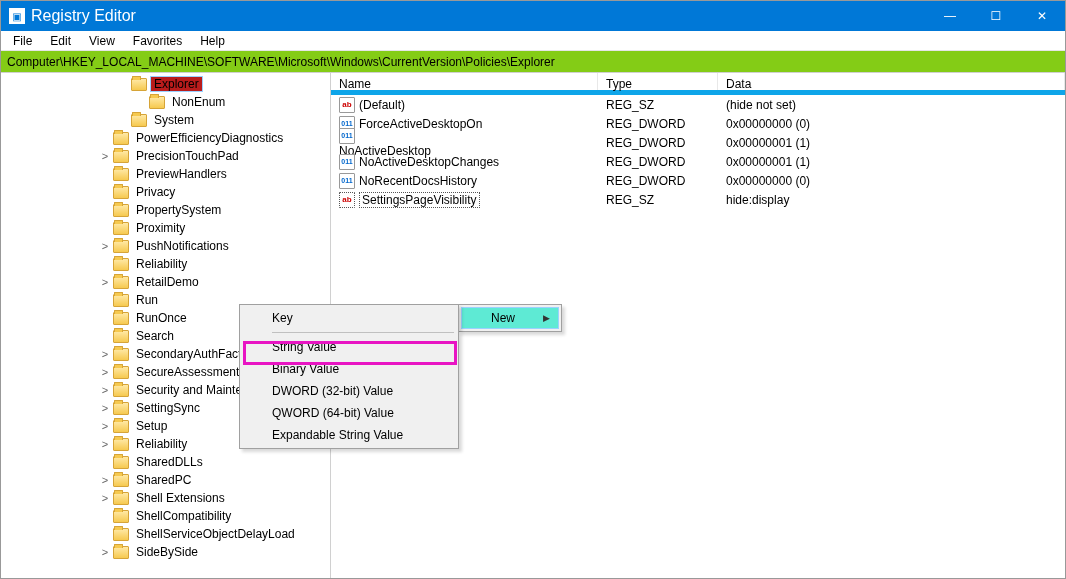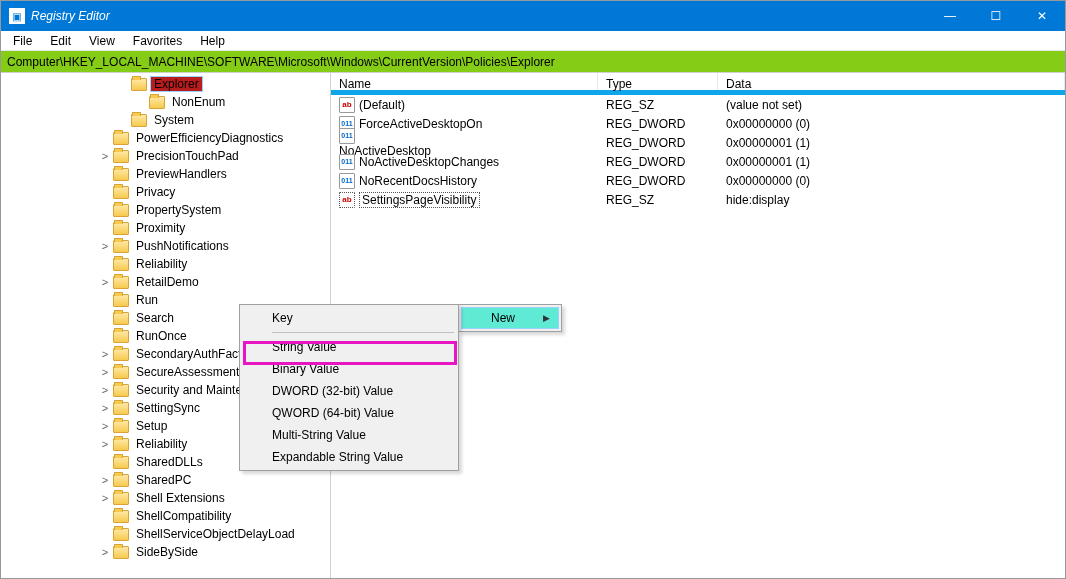--- a/index.html
+++ b/index.html
@@ -1,19 +1,19 @@
 <!DOCTYPE html>
 <html><head>
 <meta charset="utf-8">
 <style>
   * { box-sizing: border-box; font-family: "Segoe UI", Tahoma, sans-serif; font-size: 12px; }
   body { margin: 0; padding: 0; background: #fff; width: 1066px; height: 579px; overflow: hidden; position: relative; border: 1px solid #999; }
   .titlebar { background: #0078d7; color: #fff; height: 30px; display: flex; align-items: center; padding-left: 8px; }
   .titlebar .icon { width: 16px; height: 16px; background: #fff; margin-right: 6px; display: inline-flex; align-items: center; justify-content: center; color:#0078d7; font-size:10px;}
-  .titlebar .title { flex: 1; font-size: 12px; font-style: italic; }
+  .titlebar .title { flex: 1; font-size: 16px; }
   .winbtns { display: flex; height: 100%; }
   .winbtn { width: 46px; height: 100%; color: #fff; display: flex; align-items: center; justify-content: center; font-family: Arial; font-size: 12px; }
   .menubar { height: 20px; background: #fff; border-bottom: 1px solid #e5e5e5; display: flex; align-items: center; padding: 0 4px; gap: 2px;}
   .menuitem { padding: 2px 8px; cursor: default; }
   .addrbar { height: 22px; border-bottom: 1px solid #d0d0d0; padding: 2px 6px; font-size: 12px; display:flex; align-items:center; background:#84cc16;}
   .content { display: flex; height: calc(100% - 30px - 20px - 22px); position: relative;}
   .tree { width: 330px; border-right: 1px solid #d0d0d0; overflow: auto; position:relative; padding-top:2px; padding-bottom:2px;}
   .tree-inner { padding-left: 6px;}
   .tree .row { display: flex; align-items: center; height: 18px; white-space: nowrap; padding-left: 0; cursor:default;}
   .tree .exp { width: 12px; text-align: center; color: #666; font-size: 11px; margin-right: 2px;}
@@ -137,26 +137,26 @@
           <span class="label">RetailDemo</span>
         </div>
         <div class="row" data-depth="-1">
           <span class="exp"></span>
           <span class="folder"></span>
           <span class="label">Run</span>
         </div>
         <div class="row" data-depth="-1">
           <span class="exp"></span>
           <span class="folder"></span>
+          <span class="label">RunOnce</span>
+        </div>
+        <div class="row" data-depth="-1">
+          <span class="exp"></span>
+          <span class="folder"></span>
           <span class="label">Search</span>
-        </div>
-        <div class="row" data-depth="-1">
-          <span class="exp"></span>
-          <span class="folder"></span>
-          <span class="label">RunOnce</span>
         </div>
         <div class="row" data-depth="-1">
           <span class="exp">&gt;</span>
           <span class="folder"></span>
           <span class="label">SecondaryAuthFactor</span>
         </div>
         <div class="row" data-depth="-1">
           <span class="exp">&gt;</span>
           <span class="folder"></span>
           <span class="label">SecureAssessment</span>
@@ -219,21 +219,21 @@
       <div class="col col-type">Type</div>
       <div class="col col-data">Data</div>
     </div>
     <div id="list-rows">
         <div class="row">
           <div class="cell col-name namecell" style="display: flex; align-items: center;">
             <span class="ico sz">ab</span>
             <span>(Default)</span>
           </div>
           <div class="cell col-type">REG_SZ</div>
-          <div class="cell col-data">(value not set)</div>
+          <div class="cell col-data">(hide not set)</div>
         </div>
         <div class="row">
           <div class="cell col-name namecell" style="display: flex; align-items: center;">
             <span class="ico dw">011</span>
             <span>ForceActiveDesktopOn</span>
           </div>
           <div class="cell col-type">REG_DWORD</div>
           <div class="cell col-data">0x00000000 (0)</div>
         </div>
         <div class="row">
@@ -278,18 +278,17 @@
     </div>
   </div>
 
   <div class="contextmenu ctx-main" id="ctx-main">
       <div class="ctx-item">Key</div>
       <div class="ctx-sep"></div>
       <div class="ctx-item">String Value</div>
       <div class="ctx-item">Binary Value</div>
       <div class="ctx-item">DWORD (32-bit) Value</div>
       <div class="ctx-item">QWORD (64-bit) Value</div>
-      <div class="ctx-item">Multi-String Value</div>
       <div class="ctx-item">Expandable String Value</div>
     </div>
 
   <div class="highlight-box"></div>
 </div>
 
 </body></html>

